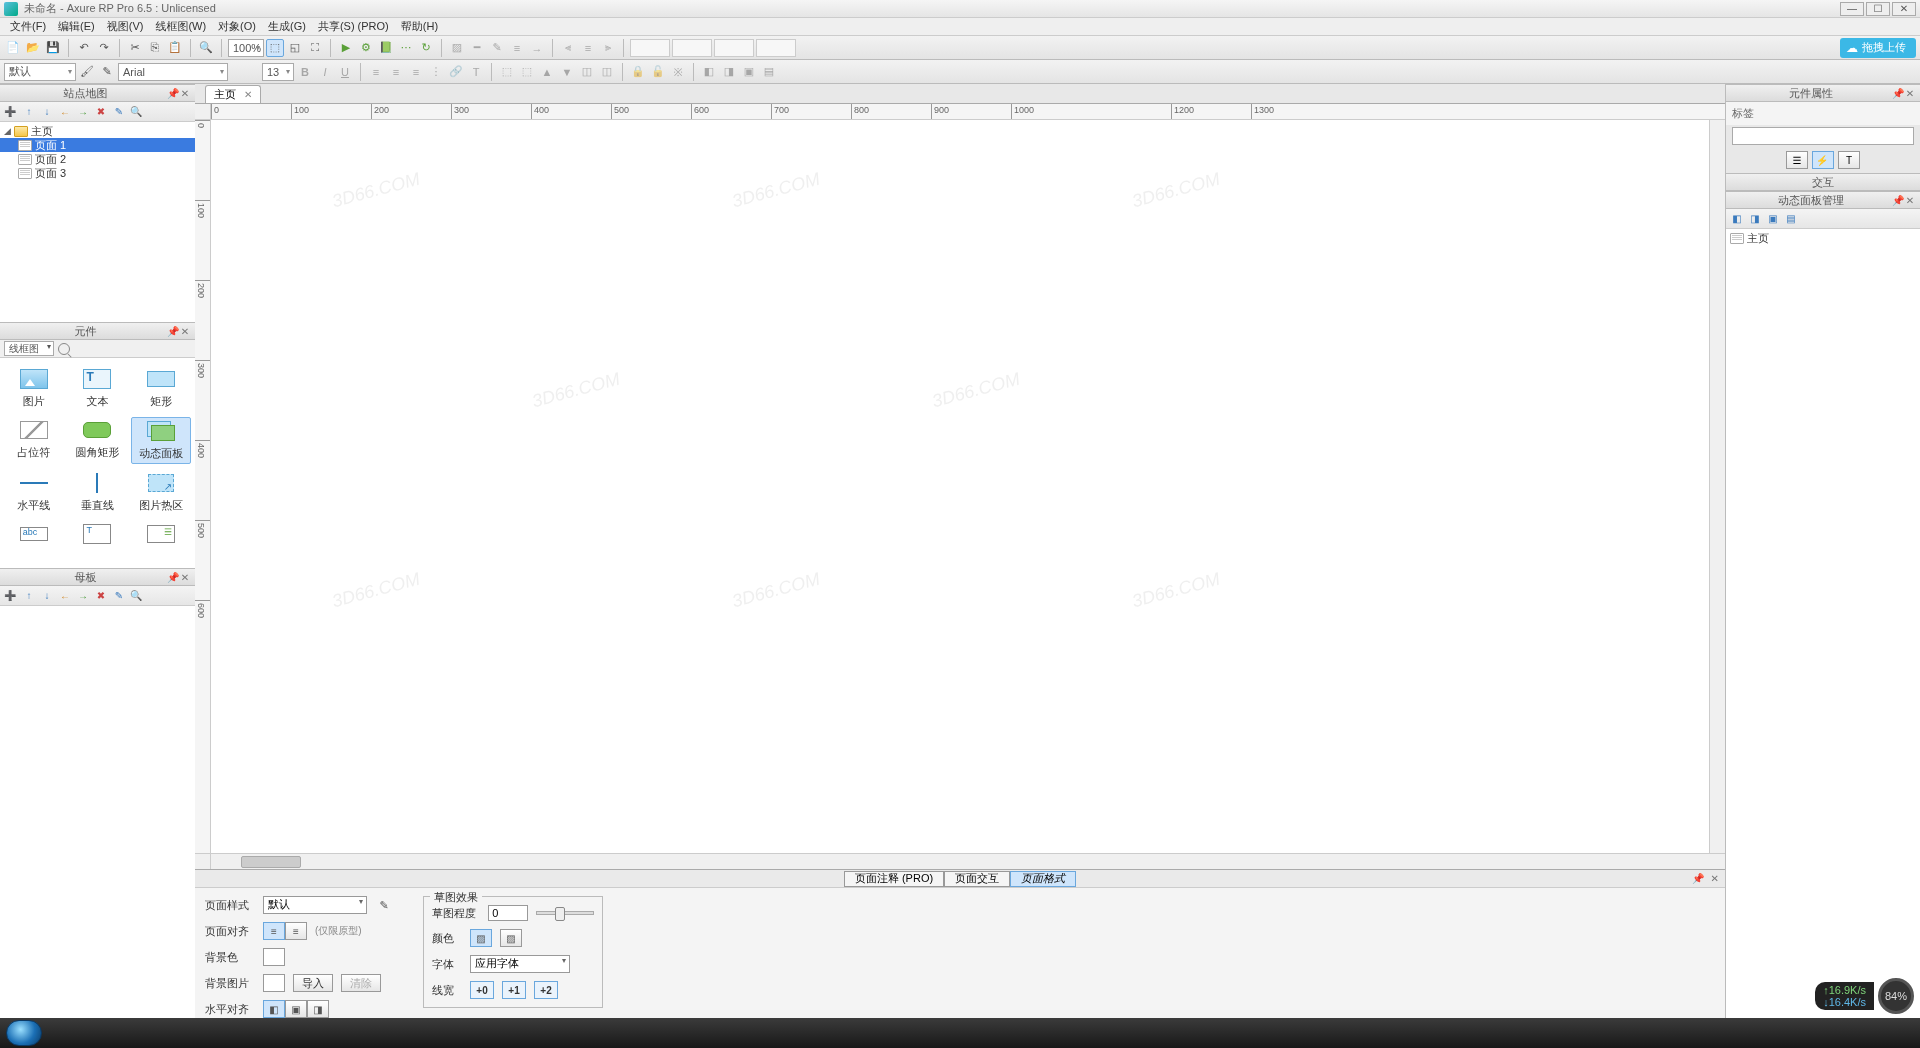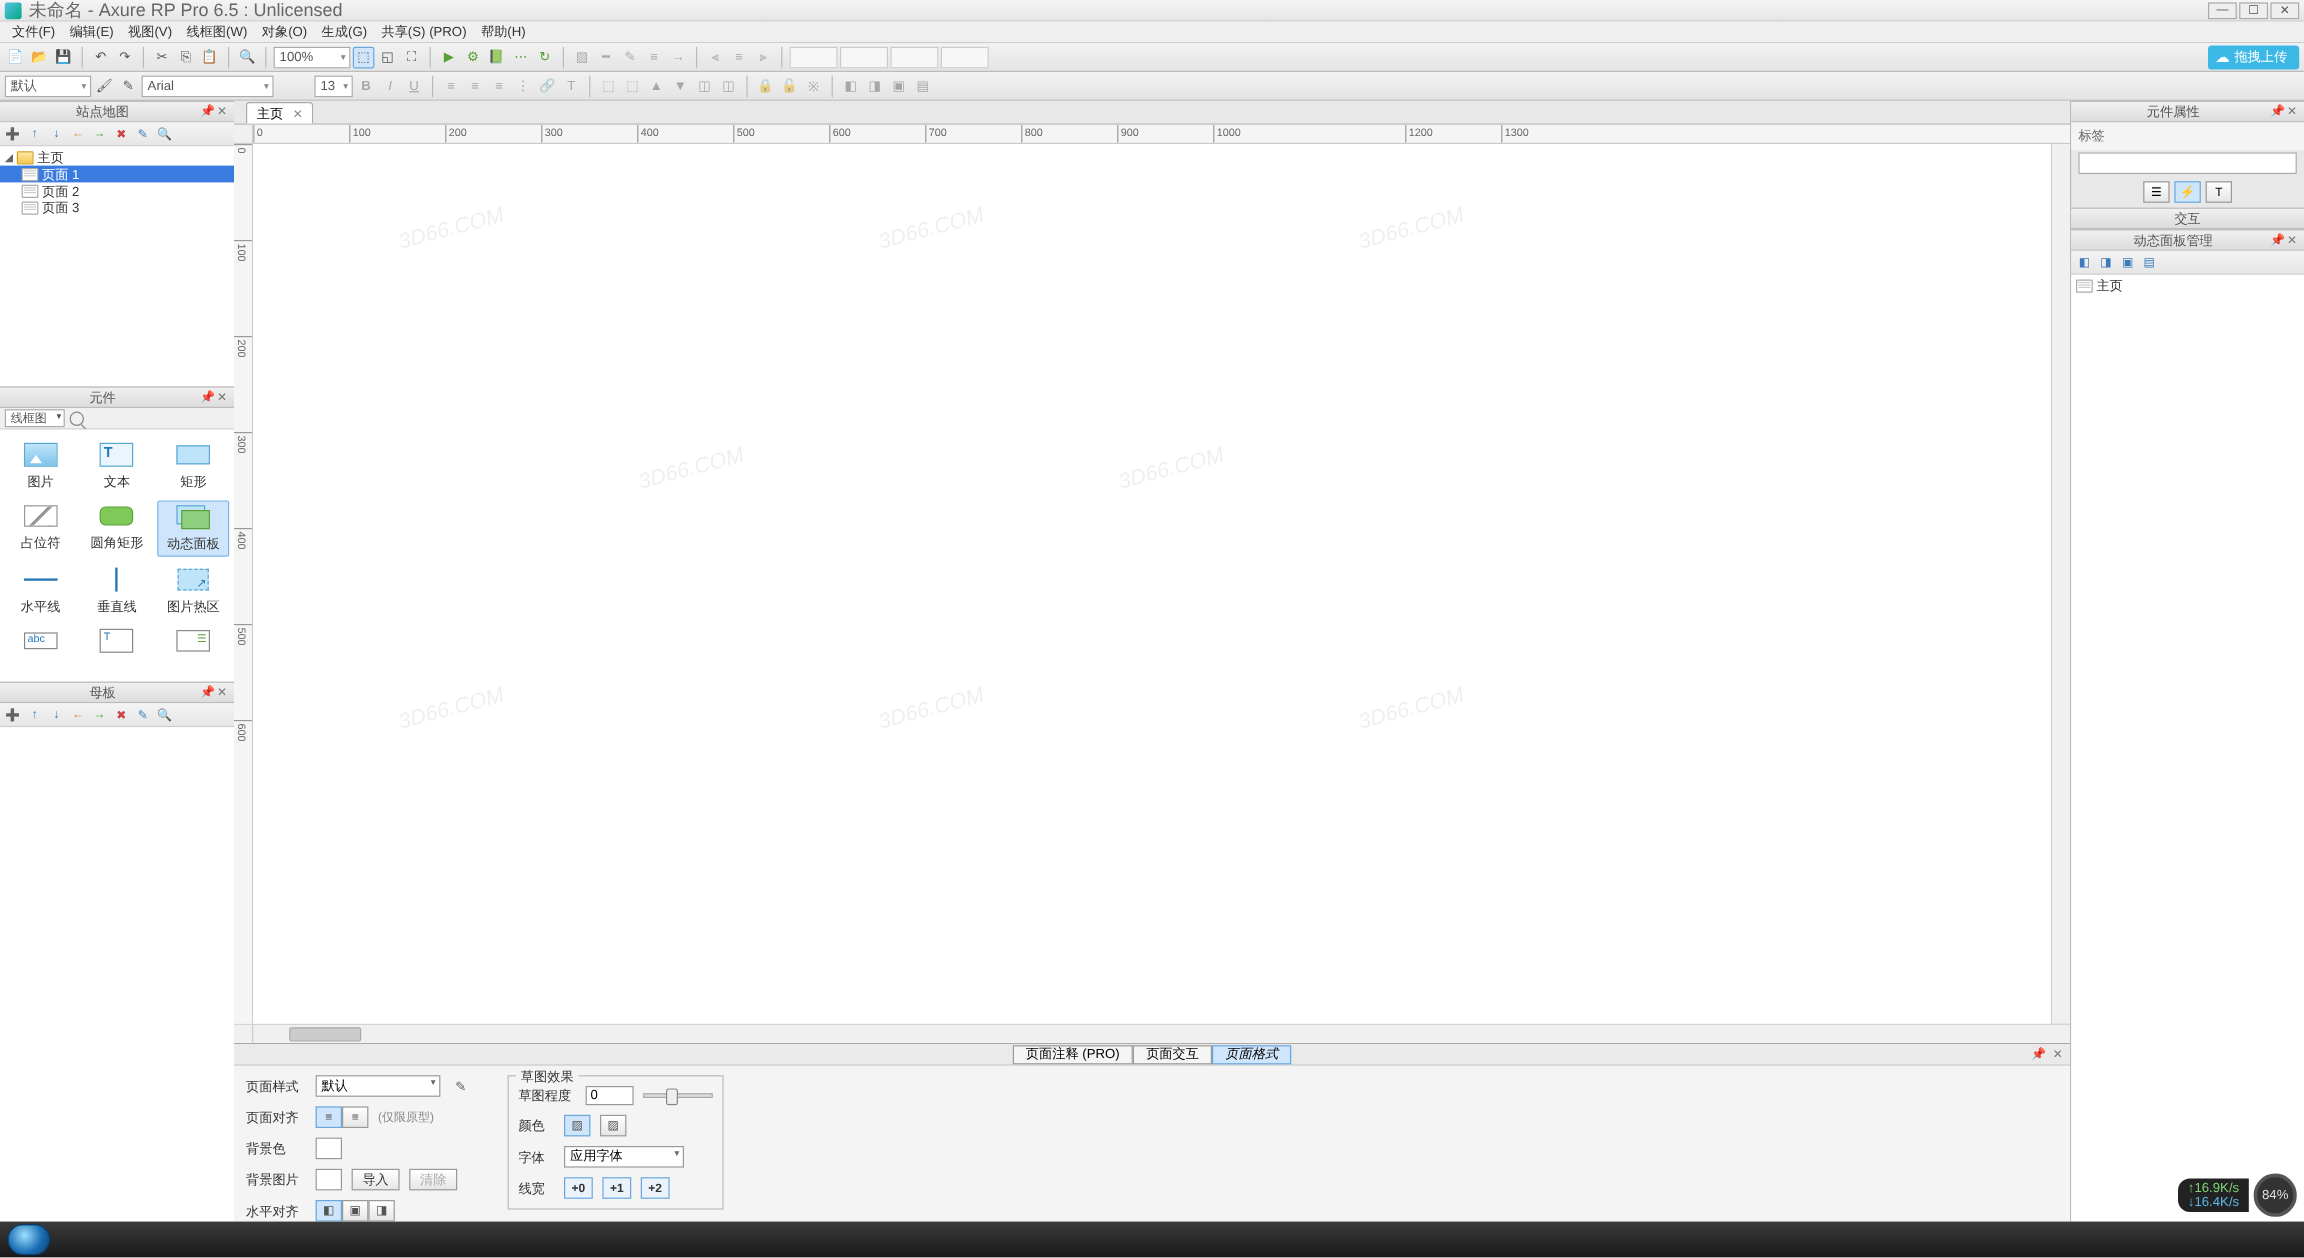--- a/index.html
+++ b/index.html
@@ -1,37 +1,37 @@
 <!DOCTYPE html>
 <html><head>
 <meta charset="utf-8">
 <style>
 * { margin: 0; padding: 0; box-sizing: border-box; font-family: "Microsoft YaHei", Arial, sans-serif; font-size: 11px; }
 body { background: #e8e8e8; overflow: hidden; width: 1920px; height: 1048px; position: relative; }
 
 
 .titlebar { height: 18px; background: linear-gradient(#f5f5f5,#e5e5e5); display: flex; align-items: center; padding: 0 4px; border-bottom: 1px solid #ccc; }
 .titlebar .app-icon { width: 14px; height: 14px; background: linear-gradient(135deg,#5bc0de,#0a8); border-radius: 2px; margin-right: 6px; }
-.titlebar .title { color: #666; font-size: 15px; }
+.titlebar .title { color: #666; font-size: 11px; }
 .titlebar .win-controls { margin-left: auto; display: flex; gap: 2px; }
 .titlebar .win-btn { width: 24px; height: 14px; border: 1px solid #aaa; background: #eee; display: flex; align-items: center; justify-content: center; font-size: 10px; color: #555; }
 
 
 .menubar { height: 18px; background: #efefef; display: flex; align-items: center; padding: 0 4px; border-bottom: 1px solid #ccc; }
 .menubar .menu-item { padding: 0 6px; color: #333; cursor: default; }
 
 
 .toolbar { background: linear-gradient(#f2f2f2,#e4e4e4); border-bottom: 1px solid #bbb; display: flex; align-items: center; padding: 2px 4px; gap: 2px; }
 .toolbar-row1 { height: 24px; }
 .toolbar-row2 { height: 24px; }
 .tb-btn { width: 18px; height: 18px; border: 1px solid transparent; border-radius: 2px; display: flex; align-items: center; justify-content: center; font-size: 11px; color: #555; cursor: default; }
 .tb-sep { width: 1px; height: 18px; background: #bbb; margin: 0 4px; }
 .tb-combo { height: 18px; border: 1px solid #aaa; background: #fff; padding: 0 16px 0 4px; display: flex; align-items: center; position: relative; color: #555; }
 .tb-combo::after { content: "▾"; position: absolute; right: 3px; font-size: 8px; color: #888; }
-.zoom-combo { width: 64px; }
+.zoom-combo { width: 36px; }
 .style-combo { width: 72px; }
 .font-combo { width: 110px; }
 .size-combo { width: 32px; }
 .tb-group-disabled .tb-btn { opacity: 0.45; }
 .tb-input-disabled { width: 40px; height: 18px; border: 1px solid #ccc; background: #f7f7f7; }
 
 .upload-btn { margin-left: auto; background: #3bb8e6; color: #fff; height: 20px; padding: 0 10px 0 6px; border-radius: 3px; display: flex; align-items: center; gap: 4px; }
 .upload-btn .cloud { font-size: 12px; }
 
 

